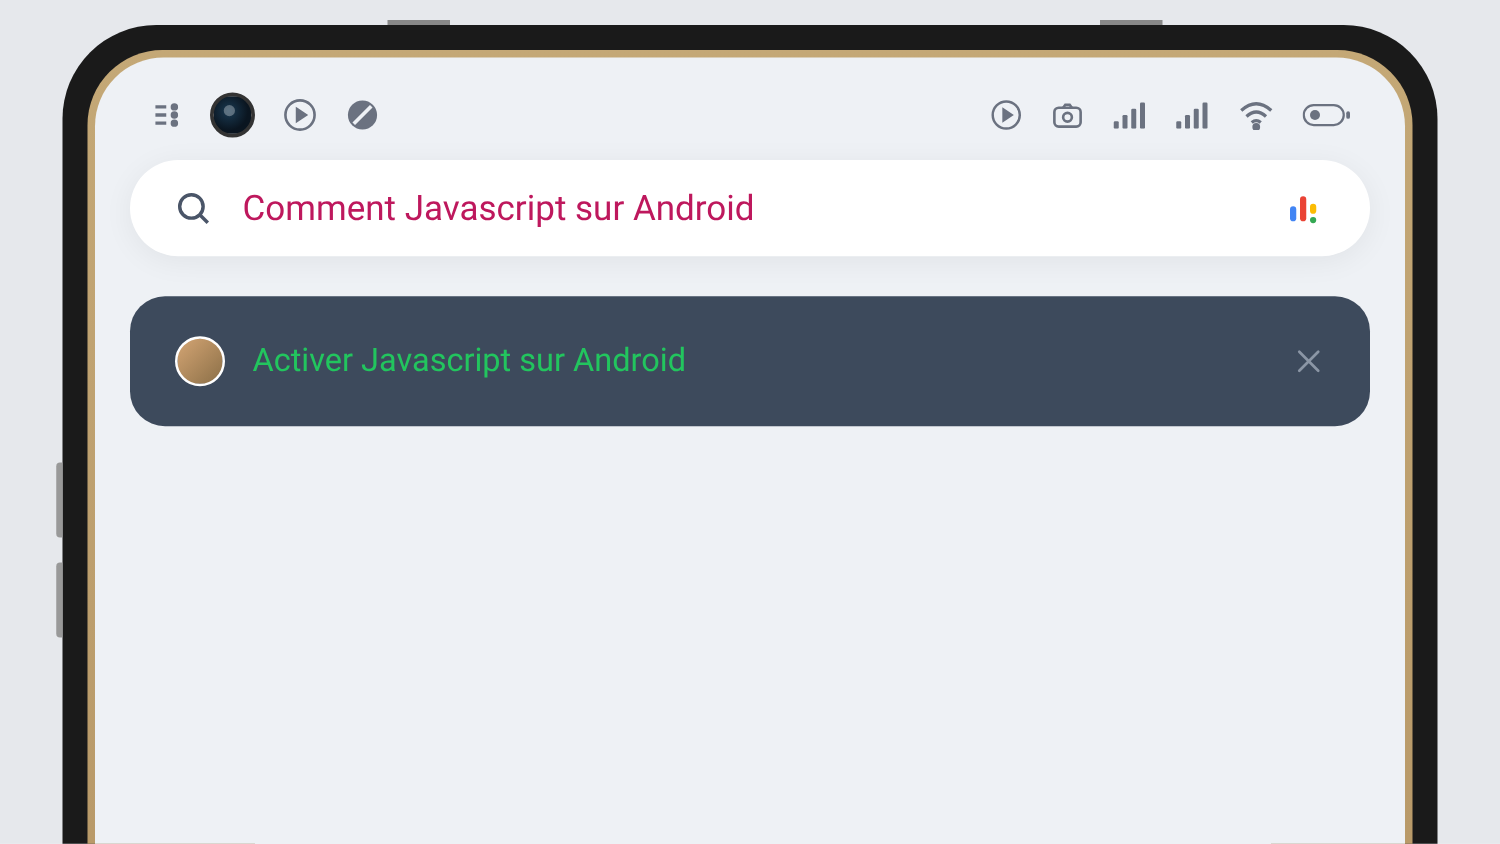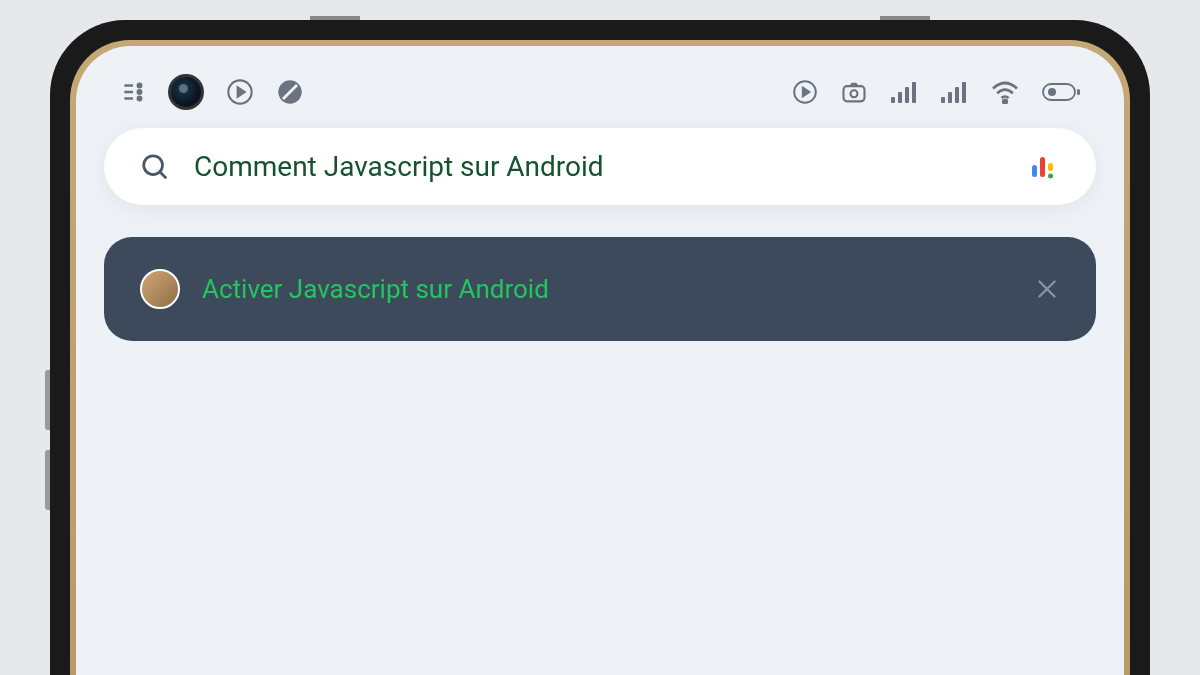--- a/index.html
+++ b/index.html
@@ -131,21 +131,21 @@
       padding: 22px 36px;
       display: flex;
       align-items: center;
       gap: 24px;
       box-shadow: 0 4px 24px rgba(0,0,0,0.06);
     }
     
     .search-input {
       flex: 1;
       font-size: 28px;
-      color: #14532d;
+      color: #be185d;
       font-weight: 400;
     }
     
     .google-icon {
       display: flex;
       align-items: center;
       gap: 2px;
     }
     
     .result-card {

